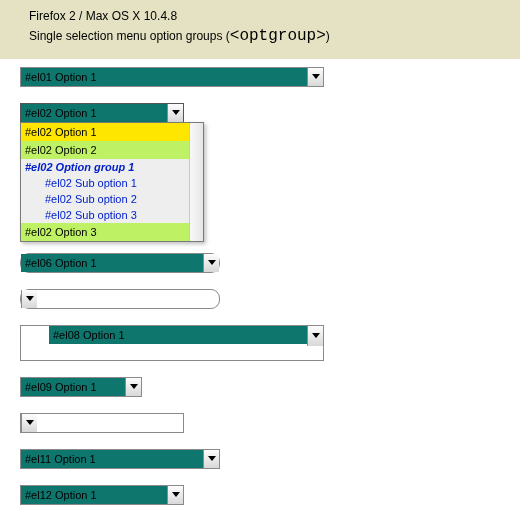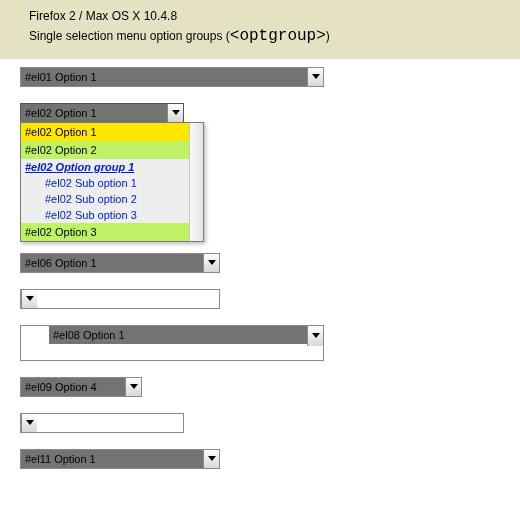--- a/index.html
+++ b/index.html
@@ -34,39 +34,39 @@
     display: inline-flex;
     align-items: stretch;
     border: 1px solid #8a8a8a;
     background: #fff;
     height: 20px;
     font-family: "Lucida Grande", Verdana, sans-serif;
     font-size: 11px;
   }
   .select-text {
     padding: 2px 4px 2px 4px;
-    background: #737373;
+    background: #0f766e;
     white-space: nowrap;
     overflow: hidden;
     line-height: 14px;
   }
   .select-btn {
     width: 16px;
     border-left: 1px solid #8a8a8a;
     background: linear-gradient(#fdfdfd, #d8d8d8);
     display: flex;
     align-items: center;
     justify-content: center;
   }
   .select-btn svg { display:block; }
   .w1 { width: 304px; }
   .w1 .select-text { flex:1; }
   .w2 { width: 164px; }
   .w2 .select-text { flex:1; }
-  .w3 { width: 200px; }
+  .w3 { width: 200px; border-radius: 9px; }
   .w3 .select-text { flex:1; }
   .w08 { width: 304px; height: 36px; align-items: flex-start; padding-left: 28px; }
   .w08 .select-text { flex:1; }
   .w08 .select-btn { align-self: stretch; height: 20px; }
   .w09 { width: 122px; }
   .w09 .select-text { flex:1; }
   .w10 { width: 164px; }
   .w10 .select-text { flex:1; }
   .w11 { width: 200px; }
   .w11 .select-text { flex:1; }
@@ -101,21 +101,20 @@
   }
   .dd-opt.highlight {
     background: #ffe600;
   }
   .dd-group-label {
     padding: 2px 4px;
     background: #eee;
     color: #0020cc;
     font-weight: bold;
     font-style: italic;
-    text-decoration: underline;
   }
   .dd-sub {
     padding: 2px 4px 2px 24px;
     background: #eee;
     color: #0020cc;
   }
 </style>
 </head>
 <body>
 
@@ -187,21 +186,21 @@
       <div class="select-btn" style="position:absolute; right:0; top:0;">
         <svg width="8" height="6">
             <polygon points="0,0 8,0 4,5" fill="#000"></polygon>
           </svg>
       </div>
     </div>
   </div>
 
   <div class="select-row">
     <div class="select w09">
-      <div class="select-text">#el09 Option 4</div>
+      <div class="select-text">#el09 Option 1</div>
       <div class="select-btn">
         <svg width="8" height="6">
             <polygon points="0,0 8,0 4,5" fill="#000"></polygon>
           </svg>
       </div>
     </div>
   </div>
 
   <div class="select-row">
     <div class="select w10">
@@ -217,14 +216,24 @@
     <div class="select w11">
       <div class="select-text">#el11 Option 1</div>
       <div class="select-btn">
         <svg width="8" height="6">
             <polygon points="0,0 8,0 4,5" fill="#000"></polygon>
           </svg>
       </div>
     </div>
   </div>
 
+  <div class="select-row">
+    <div class="select w12">
+      <div class="select-text">#el12 Option 1</div>
+      <div class="select-btn">
+        <svg width="8" height="6">
+            <polygon points="0,0 8,0 4,5" fill="#000"></polygon>
+          </svg>
+      </div>
+    </div>
+  </div>
 
 </div>
 
 </body></html>

